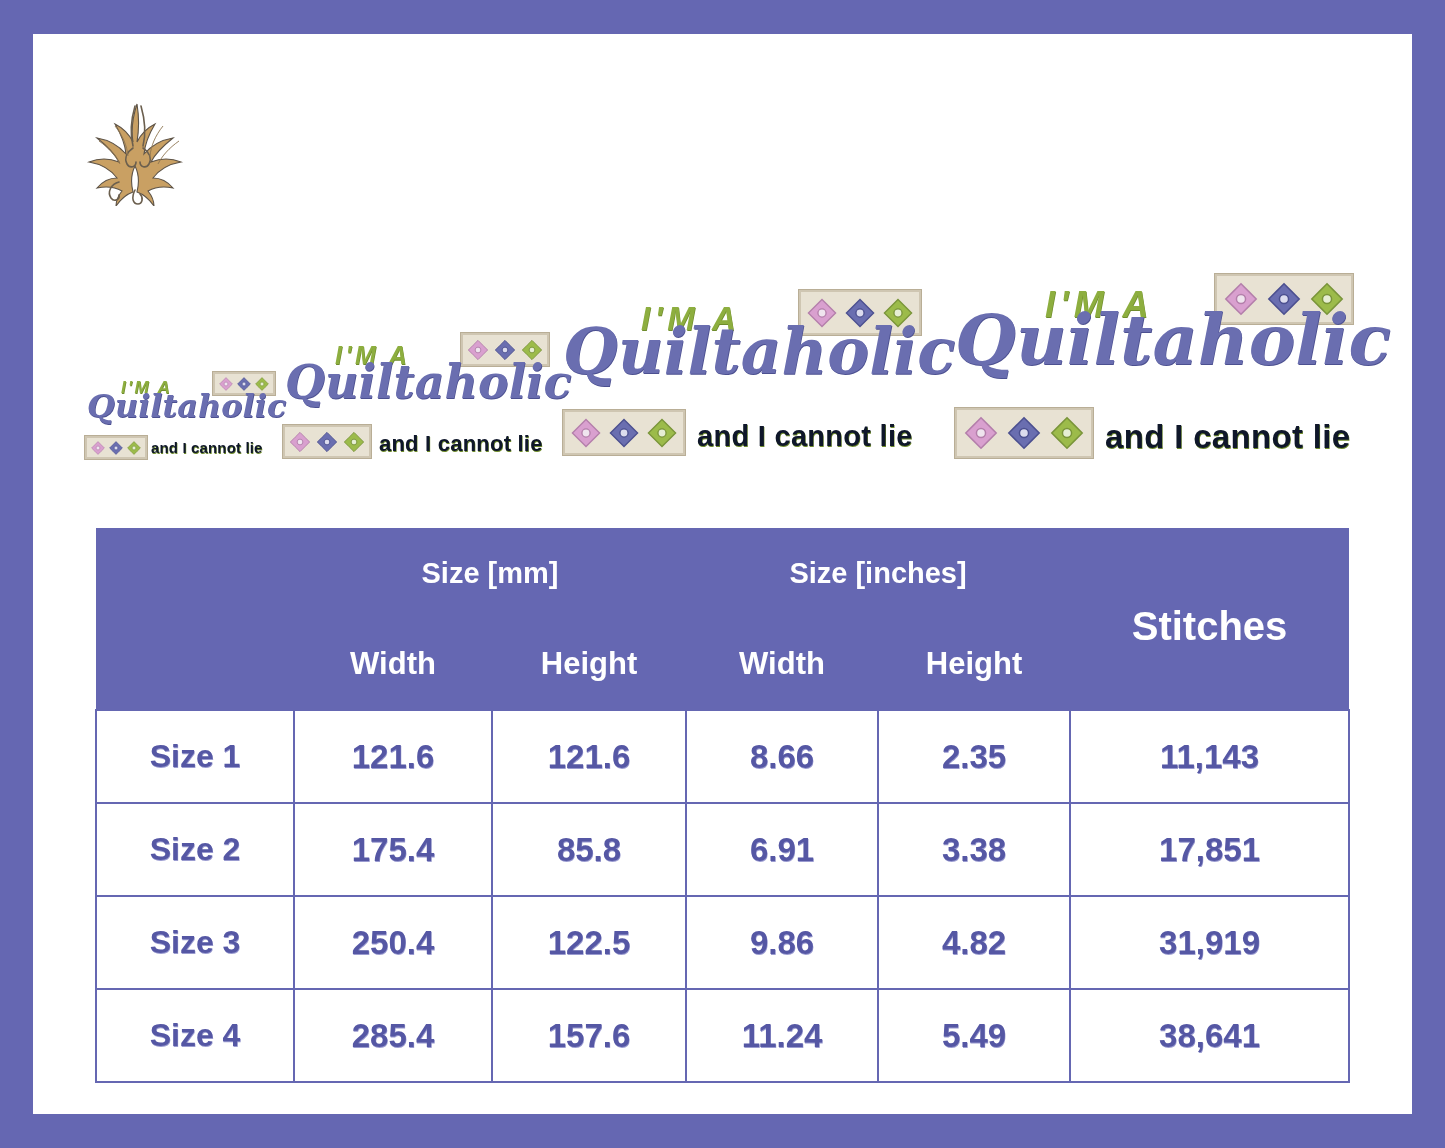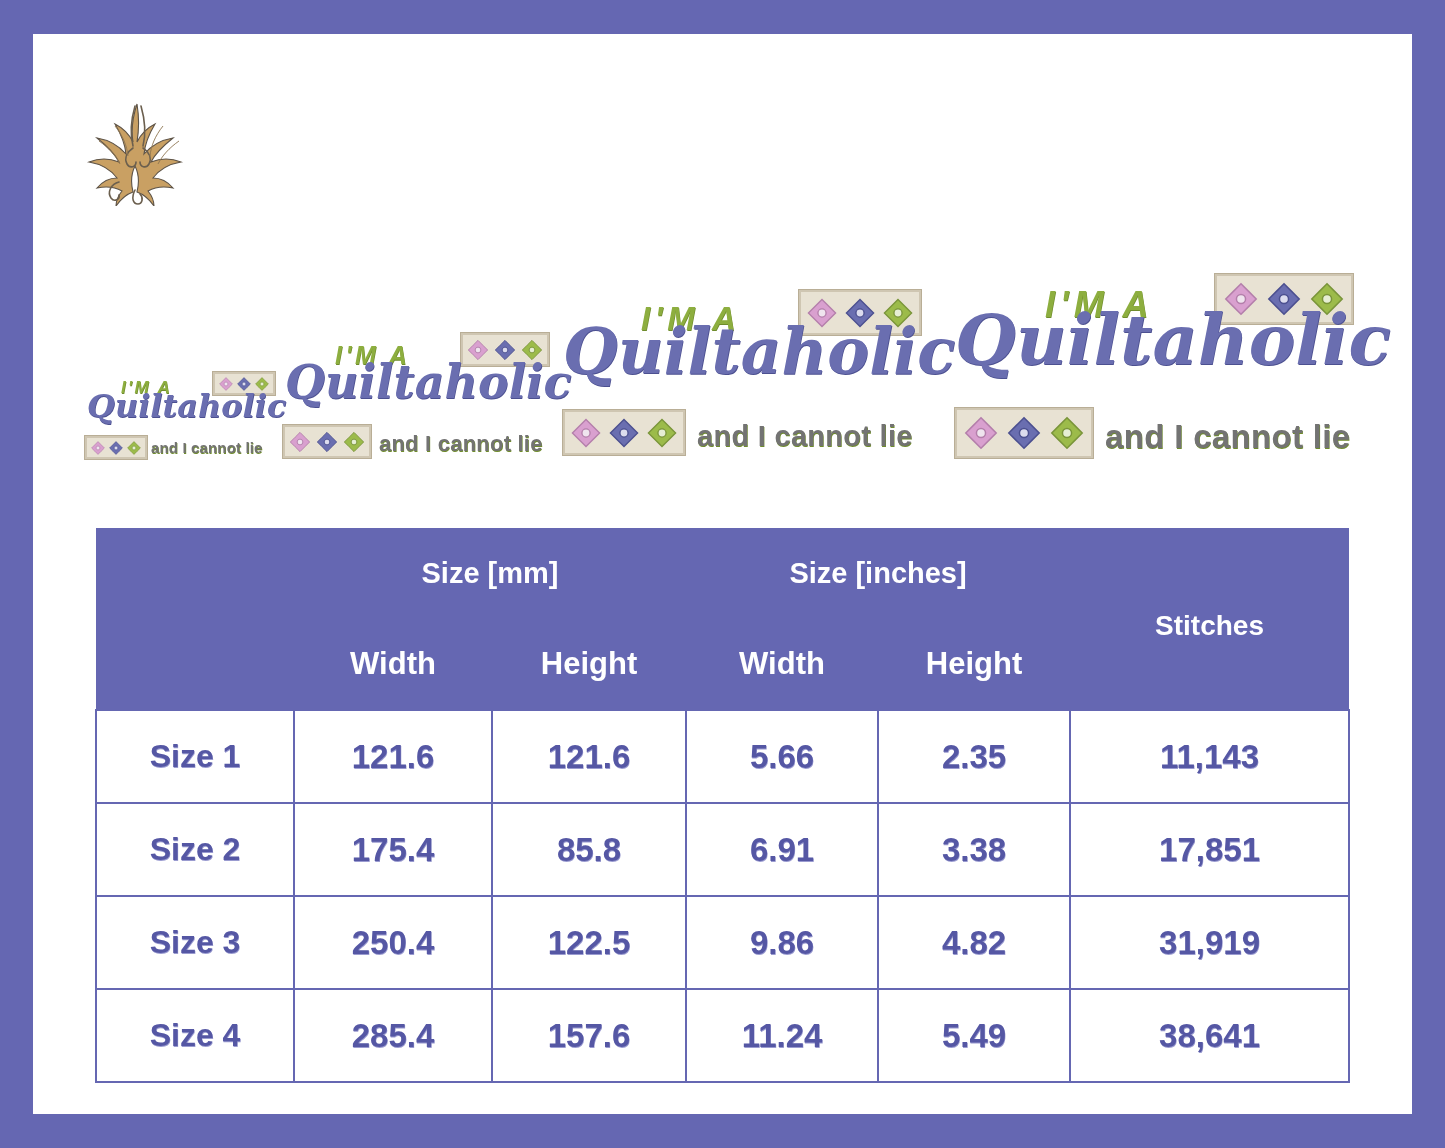--- a/index.html
+++ b/index.html
@@ -64,21 +64,21 @@
     font-style: italic;
     font-weight: bold;
     color: #6a6eb0;
     white-space: nowrap;
     text-shadow: 0.6px 0.6px 0 #4c5090;
   }
   .txt-lie {
     position: absolute;
     font-family: "Liberation Sans", sans-serif;
     font-weight: bold;
-    color: #737373;
+    color: #0f172a;
     letter-spacing: 0.01em;
     text-shadow: 0.5px 0.5px 0 #6f8c2c;
     white-space: nowrap;
   }
   .qblock {
     position: absolute;
     background: #e8e2d3;
     border: 2px solid #cfc6b2;
     outline: 1px solid #b9ae96;
     display: flex;
@@ -112,21 +112,21 @@
     font-size: 29px;
     height: 90px;
     vertical-align: middle;
   }
   .hdr-sub {
     font-size: 31px;
     height: 92px;
     vertical-align: middle;
   }
   .hdr-stitches {
-    font-size: 28px;
+    font-size: 40px;
     vertical-align: middle;
     padding-top: 15px;
   }
   tbody td {
     border: 2px solid #6567b2;
     color: #5557a4;
     font-family: "Liberation Sans", sans-serif;
     font-weight: bold;
     text-align: center;
     font-size: 33px;
@@ -394,21 +394,21 @@
             <th class="hdr-sub">Height</th>
             <th class="hdr-sub">Width</th>
             <th class="hdr-sub">Height</th>
           </tr>
         </thead>
         <tbody>
           <tr>
             <td class="rowlabel">Size 1</td>
             <td>121.6</td>
             <td>121.6</td>
-            <td>5.66</td>
+            <td>8.66</td>
             <td>2.35</td>
             <td>11,143</td>
           </tr>
           <tr>
             <td class="rowlabel">Size 2</td>
             <td>175.4</td>
             <td>85.8</td>
             <td>6.91</td>
             <td>3.38</td>
             <td>17,851</td>

